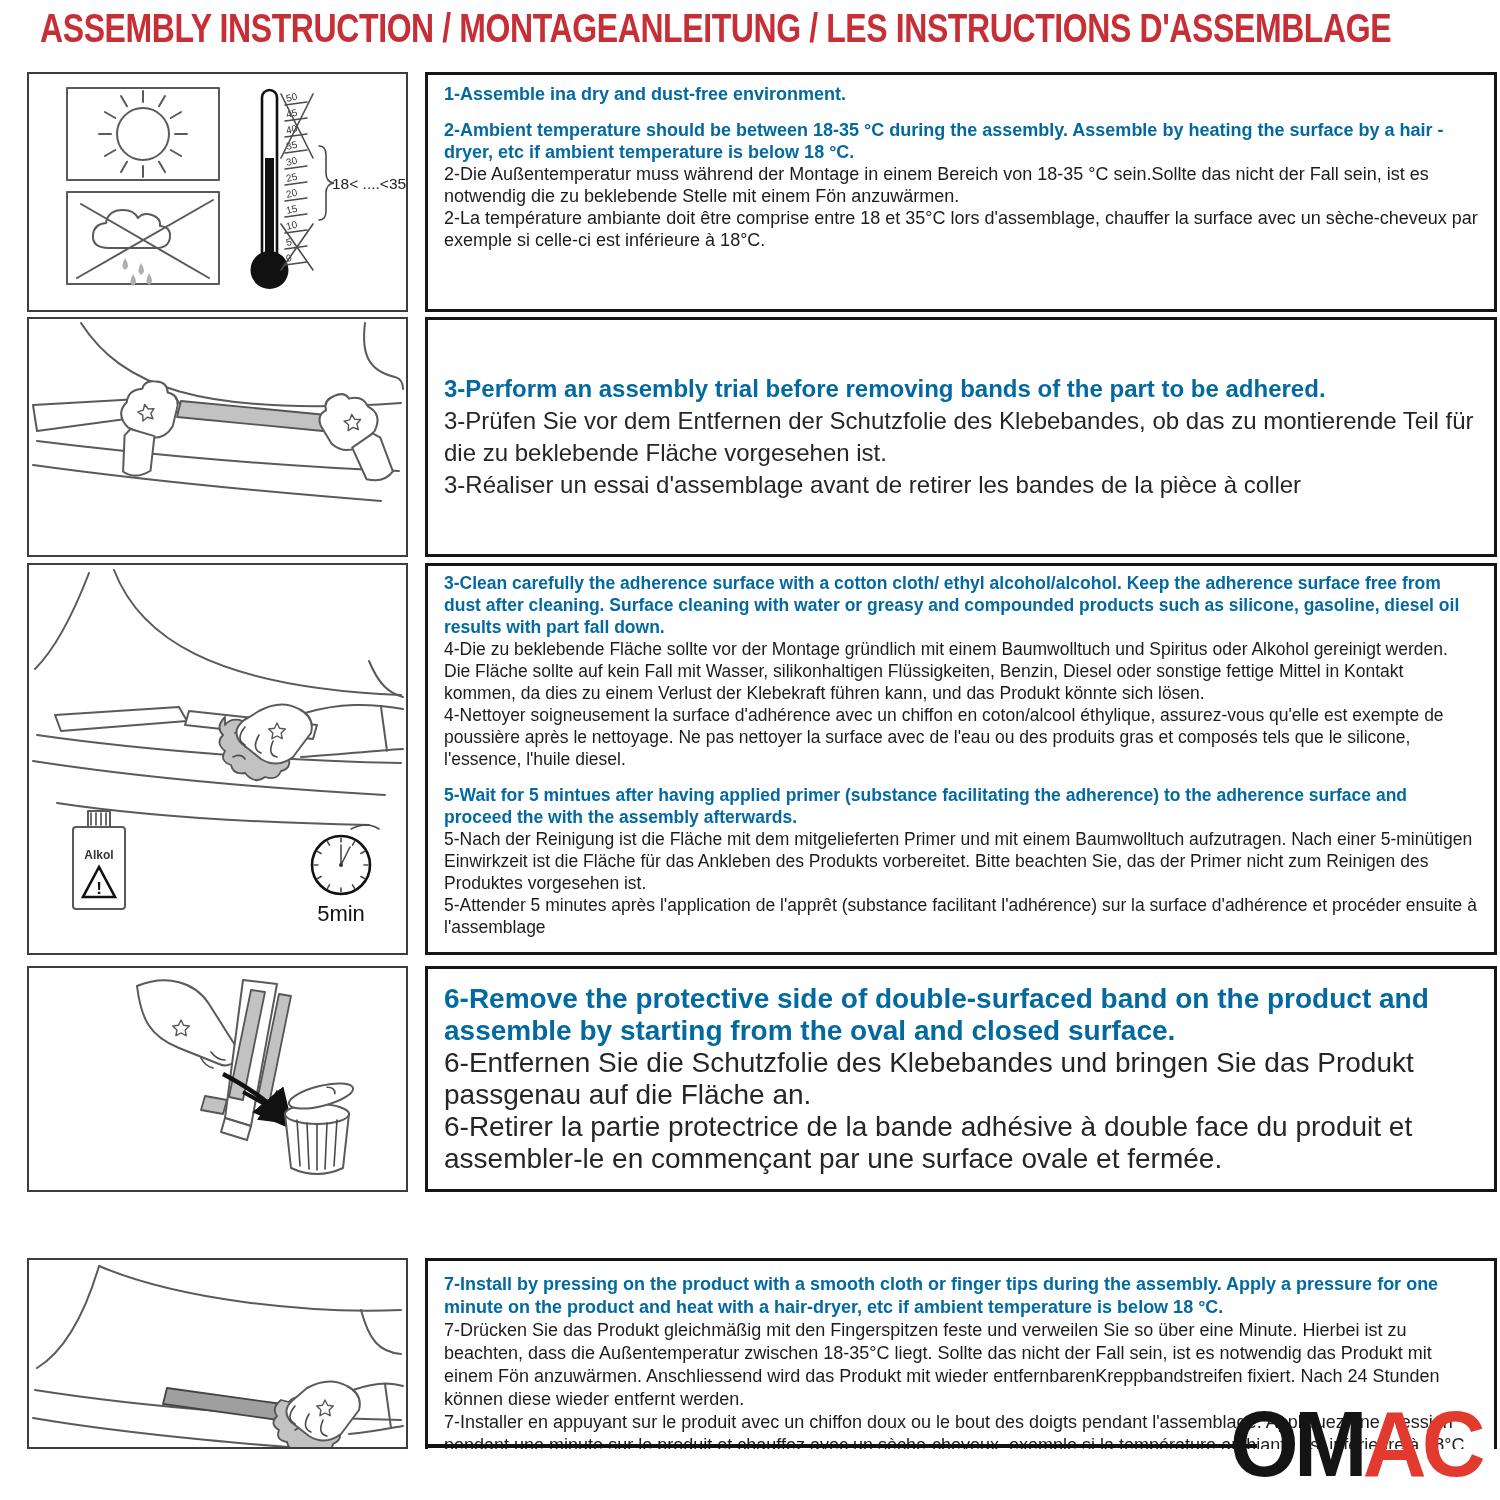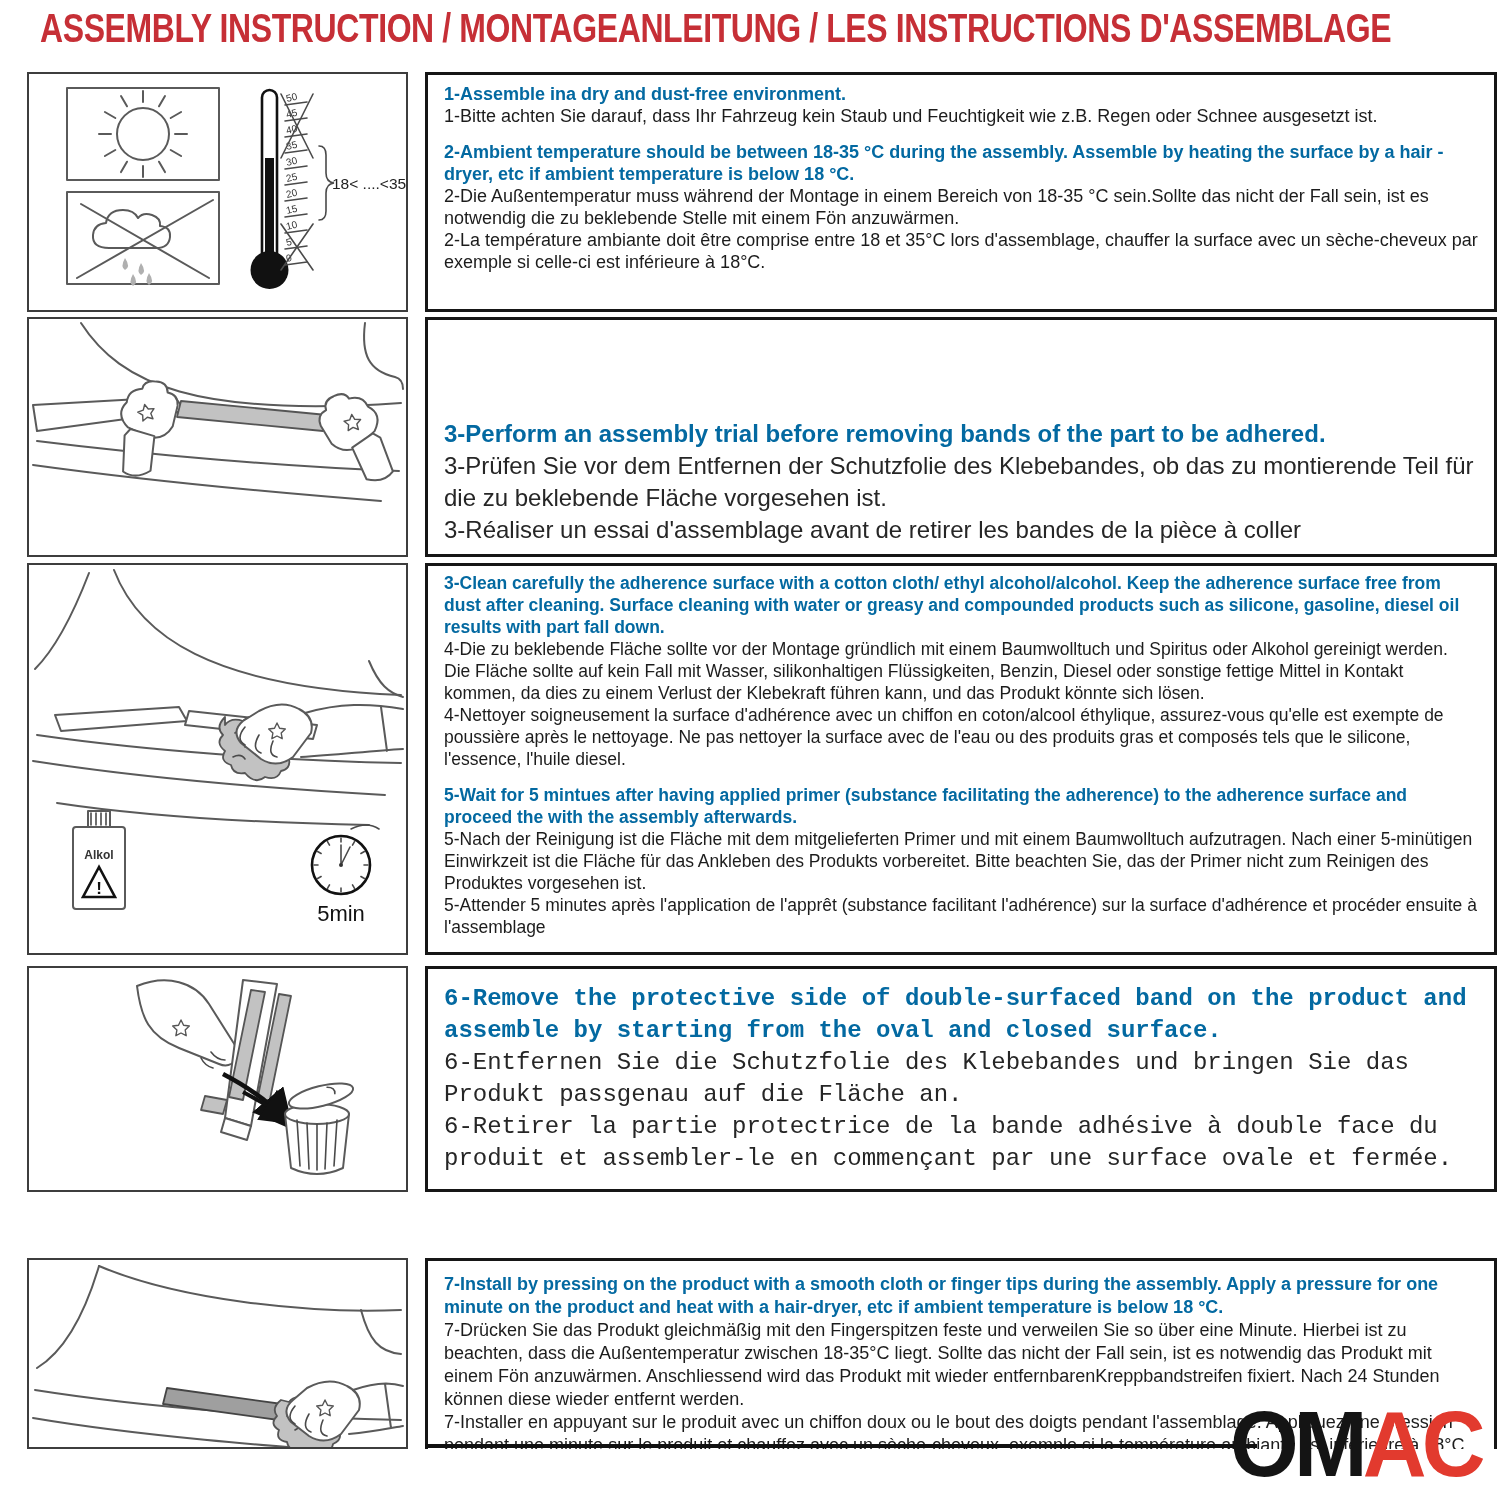--- a/index.html
+++ b/index.html
@@ -6,23 +6,23 @@
   body{width:1500px;height:1500px;position:relative;font-family:"Liberation Sans",sans-serif;color:#1c1c1c;overflow:hidden;}
   .title{position:absolute;left:40px;top:6px;font-size:40px;font-weight:bold;color:#C62F36;letter-spacing:-0.5px;white-space:nowrap;transform:scaleX(0.80);transform-origin:0 50%;}
   .row{position:absolute;left:0;width:1500px;}
   .illus-box{position:absolute;left:27px;top:0;bottom:0;width:381px;border:2px solid #3d3d3d;background:#fff;box-sizing:border-box;overflow:hidden;}
   .text-box{position:absolute;left:425px;top:0;bottom:0;width:1072px;border:3px solid #161616;background:#fff;box-sizing:border-box;padding:8px 16px;overflow:hidden;}
   .text-box p{margin:0;}
   .text-box .b{font-weight:bold;color:#0369a1;}
   .gap{margin-top:14px !important;}
   .centered{display:flex;flex-direction:column;justify-content:center;}
   .fs-r1{font-size:18px;line-height:22px;}
-  .fs-r2{font-size:24px;line-height:32px;color:#262626;justify-content:flex-end;}
+  .fs-r2{font-size:24px;line-height:32px;color:#262626;}
   .fs-r3{font-size:17.5px;line-height:22px;padding-top:6px;}
-  .fs-r4{font-size:24px;line-height:32px;color:#262626;font-family:Liberation Mono, monospace;}
+  .fs-r4{font-size:28px;line-height:32px;color:#262626;}
   .fs-r5{font-size:18px;line-height:23px;}
   
   svg{display:block;}
   .ln{stroke:#5a5a5a;stroke-width:2;fill:none;stroke-linecap:round;stroke-linejoin:round;}
   .lnth{stroke:#4a4a4a;stroke-width:1.6;fill:none;stroke-linecap:round;}
   .blk{stroke:#111;fill:none;stroke-width:2.6;}
   .fillw{fill:#ffffff;stroke:#5a5a5a;stroke-width:2;stroke-linejoin:round;}
   .grayfill{fill:#c2c2c2;stroke:#555;stroke-width:1.8;stroke-linejoin:round;}
   .darkfill{fill:#9f9f9f;stroke:#444;stroke-width:1.8;stroke-linejoin:round;}
   .star{fill:#fff;stroke:#555;stroke-width:1.4;stroke-linejoin:round;}
@@ -71,21 +71,20 @@
           <text class="tnum" x="258" y="188" transform="rotate(-14 258 188)">0</text>
         </g>
         <path class="lnth" d="M252,20 L284,84 M284,20 L252,84 M252,150 L284,196 M284,150 L252,196"></path>
         <path class="lnth" d="M290,72 Q297,72 297,81 L297,99 Q297,108 305,109 Q297,110 297,119 L297,137 Q297,146 290,146" stroke-width="2.4"></path>
         <text class="svgtext" x="303" y="115" font-size="15.5">18&lt; ....&lt;35 C</text>
       </g>
     </svg>
   </div>
   <div class="text-box fs-r1">
     <p class="b">1-Assemble ina dry and dust-free environment.</p>
-    <p>1-Bitte achten Sie darauf, dass Ihr Fahrzeug kein Staub und Feuchtigkeit wie z.B. Regen oder Schnee ausgesetzt ist.</p>
     <p class="b gap">2-Ambient temperature should be between 18-35 °C  during the assembly. Assemble by heating the surface by a hair -dryer, etc if ambient temperature is below 18 °C.</p>
     <p>2-Die Außentemperatur muss während der Montage in einem Bereich von 18-35 °C  sein.Sollte das nicht der Fall sein, ist es notwendig die zu beklebende Stelle mit einem Fön anzuwärmen.</p>
     <p>2-La température ambiante doit être comprise entre 18 et 35°C lors d'assemblage, chauffer la surface avec un sèche-cheveux par exemple si celle-ci est inférieure à 18°C.</p>
   </div>
 </div>
 
 <div class="row" style="top:317px;height:240px;">
   <div class="illus-box">
     <svg width="377" height="236" viewBox="0 0 377 236">
       <defs>

